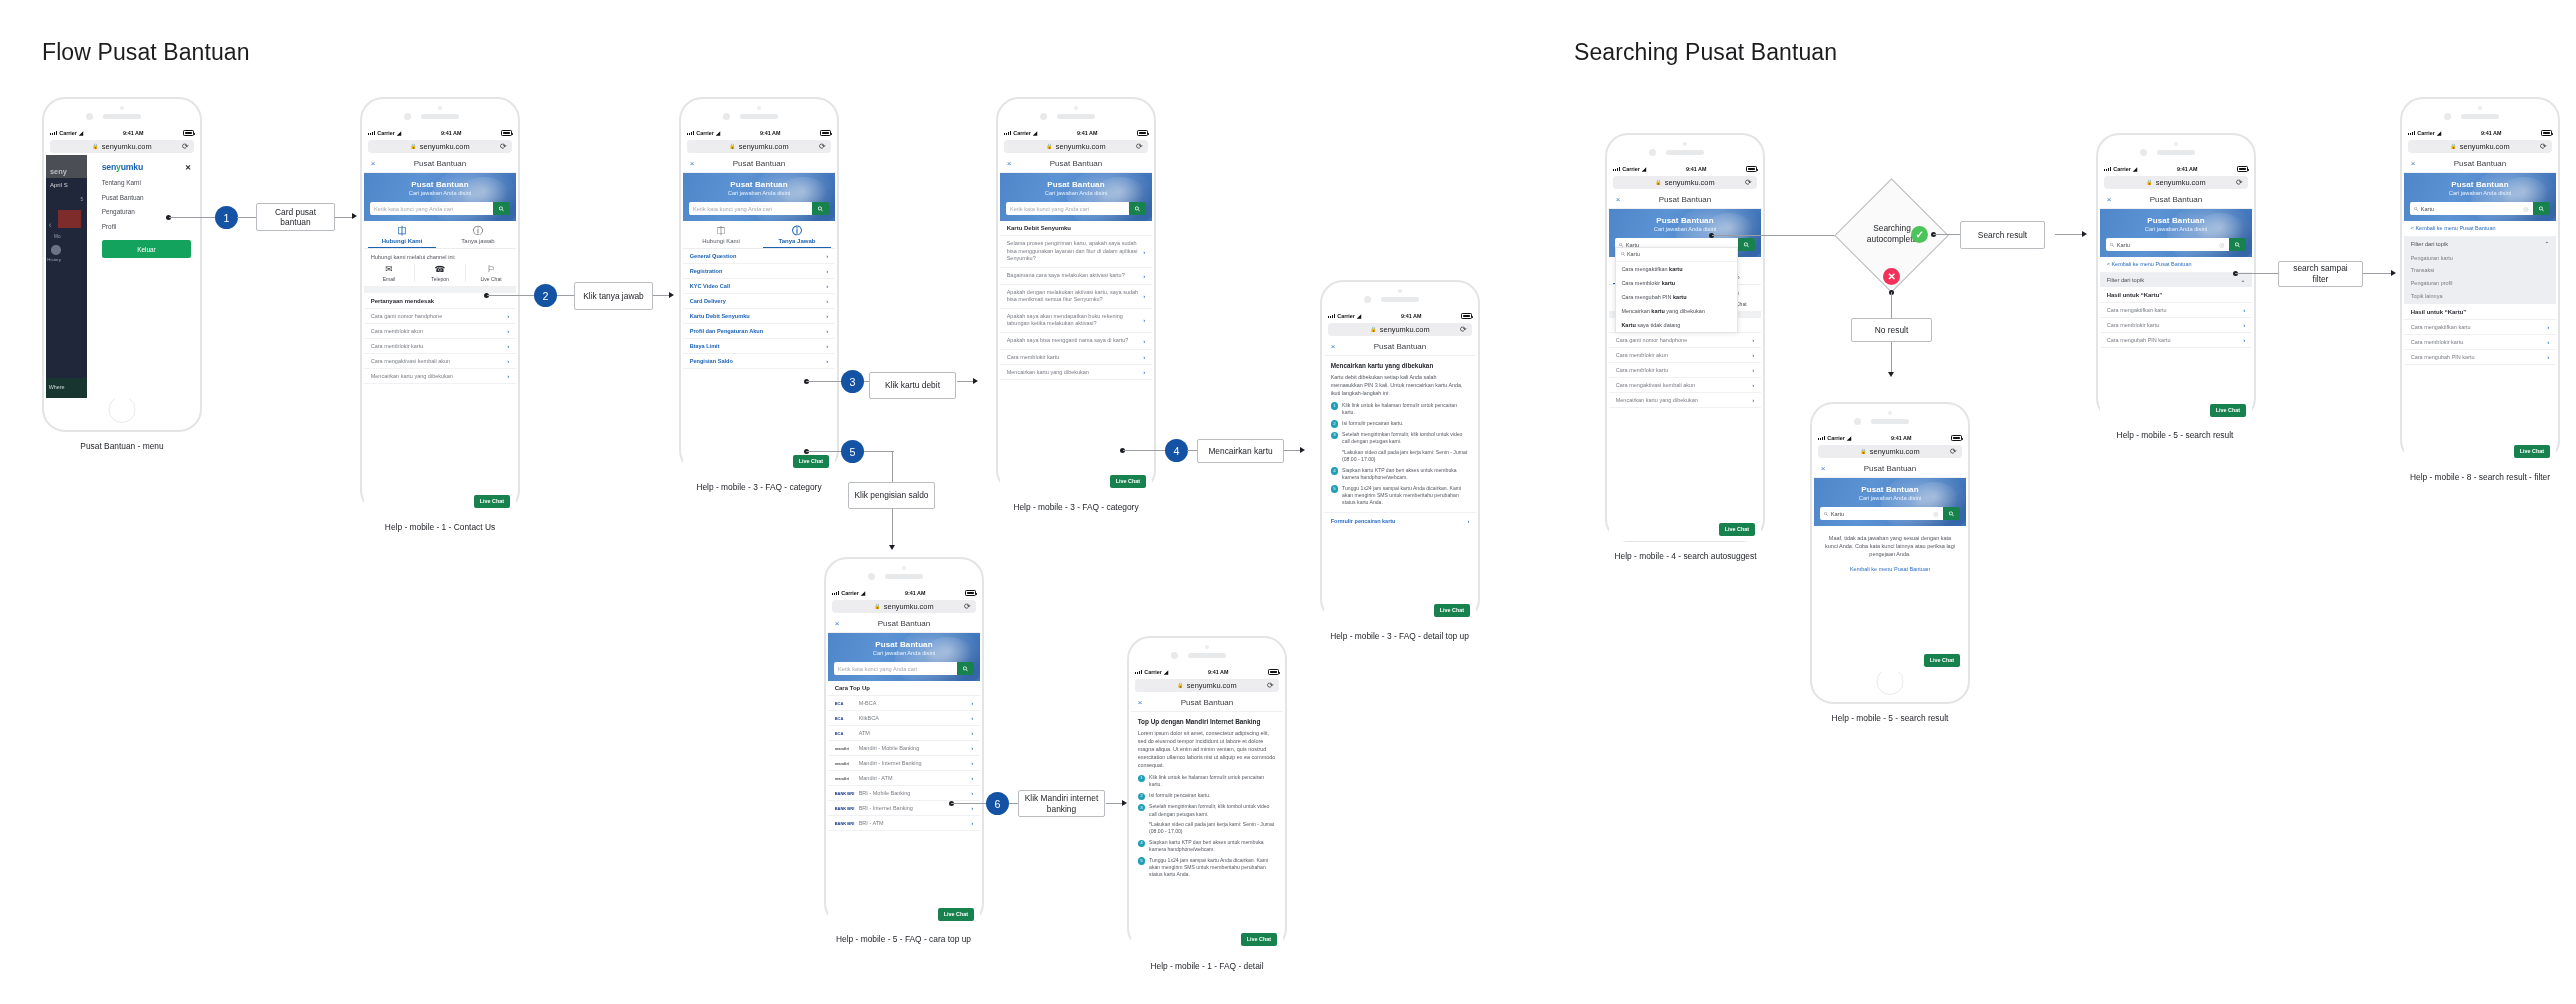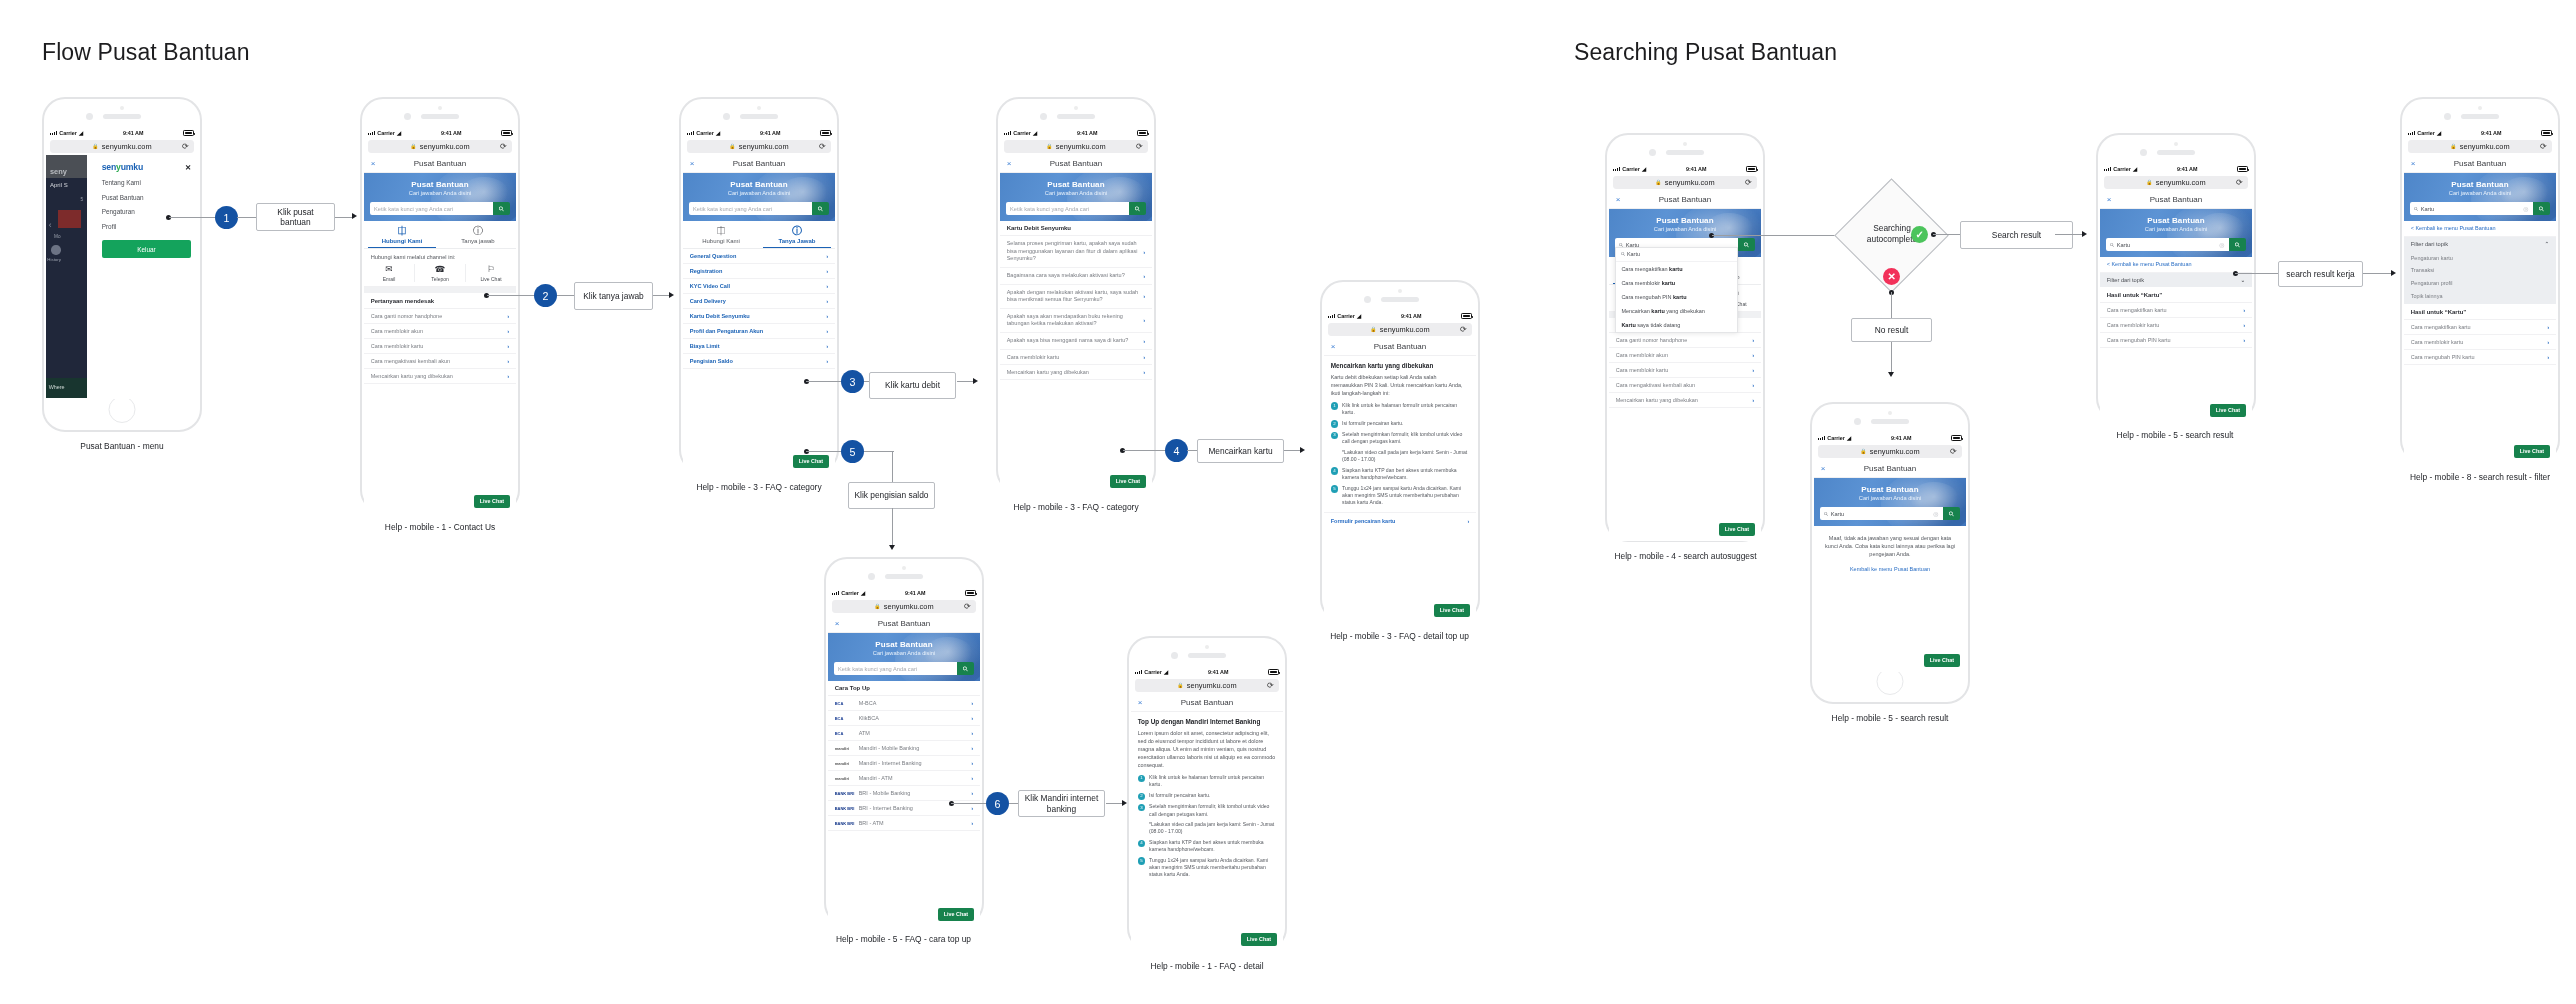--- a/index.html
+++ b/index.html
@@ -240,21 +240,21 @@
         </div>
       </div>
     </div>
   </div>
   <div class="caption" style="left:42px;top:441px;width:160px;">Pusat Bantuan - menu</div>
 
   <div class="dot" style="left:166px;top:215px;"></div>
   <div class="line h" style="left:169px;top:217px;width:51px;"></div>
   <div class="step" style="left:215px;top:206px;">1</div>
   <div class="line h" style="left:237px;top:217px;width:20px;"></div>
-  <div class="label" style="left:256px;top:203px;width:79px;height:28px;">Klik pusat bantuan</div>
+  <div class="label" style="left:256px;top:203px;width:79px;height:28px;">Card pusat bantuan</div>
   <div class="line h" style="left:335px;top:217px;width:17.4px;"></div>
   <div class="arrow" style="left:352px;top:213px;"></div>
 
   <div class="phone" style="left:360px;top:97px;width:160px;height:416px;">
     <div class="body"></div>
     <div class="sensor"></div>
     <div class="cam"></div>
     <div class="speaker"></div>
     <div class="screen" style="height:385px;">
       <div class="statusbar">
@@ -872,21 +872,21 @@
   <div class="dot" style="left:1709px;top:233px;"></div>
   <div class="line h" style="left:1712px;top:235px;width:130px;"></div>
   <div class="arrow" style="left:1841px;top:231px;"></div>
 
   <div class="diamond" style="left:1851px;top:195px;"></div>
   <div class="diamond-label" style="left:1857px;top:223px;width:70px;">Searching autocomplete</div>
 
   <div class="badge ok" style="left:1911px;top:226px;">✓</div>
   <div class="dot" style="left:1931px;top:232px;"></div>
   <div class="line h" style="left:1933px;top:234px;width:29.5px;"></div>
-  <div class="label" style="left:1960px;top:221px;width:113px;height:28px;">Search result</div>
+  <div class="label" style="left:1960px;top:221px;width:85px;height:28px;">Search result</div>
   <div class="line h" style="left:2055px;top:234px;width:28px;"></div>
   <div class="arrow" style="left:2082px;top:231px;"></div>
 
   <div class="badge no" style="left:1883px;top:268px;">✕</div>
   <div class="dot" style="left:1889px;top:290px;"></div>
   <div class="line v" style="left:1891px;top:292px;height:27px;"></div>
   <div class="label" style="left:1851px;top:318px;width:81px;height:24px;">No result</div>
   <div class="line v" style="left:1891px;top:342px;height:32px;"></div>
   <div class="arrow down" style="left:1888px;top:372px;"></div>
 
@@ -1012,21 +1012,21 @@
           <span>Cara mengubah PIN kartu</span>
           <span class="chev">›</span>
         </div>
       <div class="livechat">Live Chat</div>
     </div>
   </div>
   <div class="caption" style="left:2090px;top:430px;width:170px;">Help - mobile - 5 - search result</div>
 
   <div class="dot" style="left:2233px;top:271px;"></div>
   <div class="line h" style="left:2235px;top:273px;width:46px;"></div>
-  <div class="label" style="left:2278px;top:261px;width:85px;height:25.5px;">search result kerja</div>
+  <div class="label" style="left:2278px;top:261px;width:85px;height:25.5px;">search sampai filter</div>
   <div class="line h" style="left:2363px;top:273px;width:29.5px;"></div>
   <div class="arrow" style="left:2391px;top:270px;"></div>
 
   <div class="phone" style="left:2400px;top:97px;width:160px;height:366px;">
     <div class="body"></div>
     <div class="sensor"></div>
     <div class="cam"></div>
     <div class="speaker"></div>
     <div class="screen" style="height:335px;">
       <div class="statusbar">

